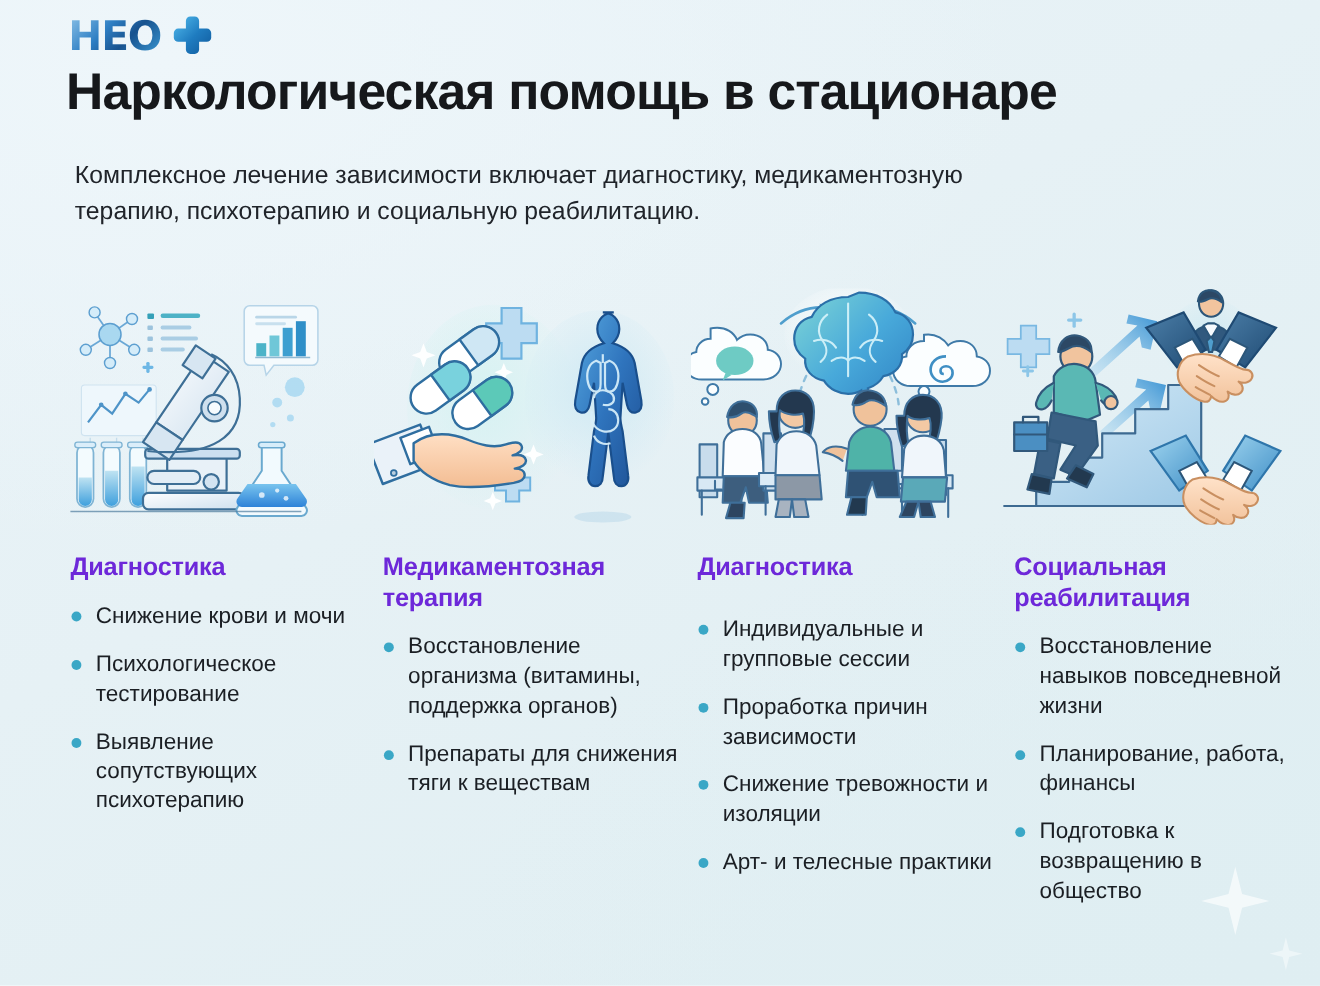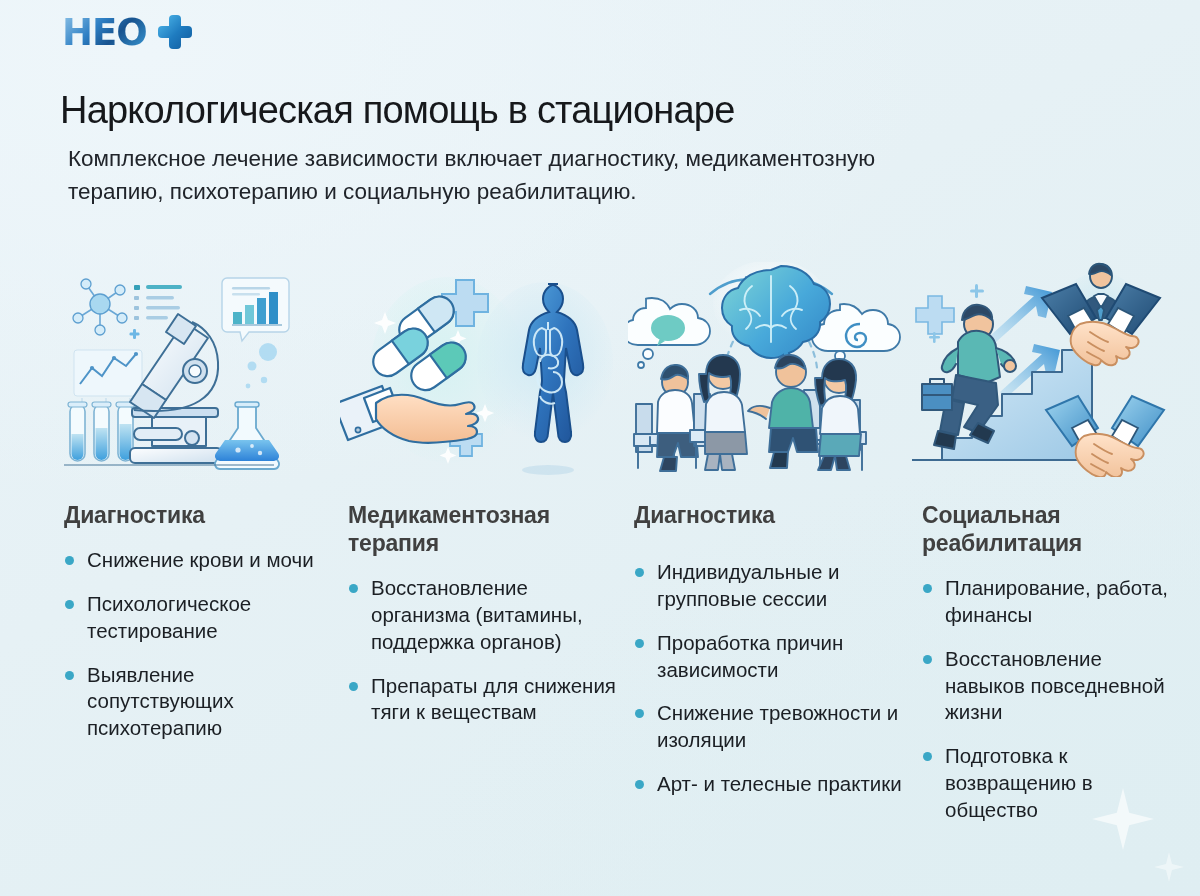--- a/index.html
+++ b/index.html
@@ -48,22 +48,22 @@
   .logo-plus::before, .logo-plus::after{
     content:""; position:absolute; border-radius:4px;
     background:linear-gradient(135deg,#43a9e0 0%, #1f7cc0 55%, #1565a8 100%);
   }
   .logo-plus::before{ left:11px; top:0;  width:12px; height:34px; }
   .logo-plus::after { left:0;  top:11px; width:34px; height:12px; }
 
   
   .page-title{
     position:absolute; left:60px; top:58px; width:1100px;
-    font-size:38px; font-weight:400; color:#16181b;
-    letter-spacing:-0.8px; line-height:1.08;margin-top:32px;
+    font-size:47px; font-weight:700; color:#16181b;
+    letter-spacing:-0.8px; line-height:1.08;
   }
   .page-subtitle{
     position:absolute; left:68px; top:142px; width:880px;
     font-size:22.5px; font-weight:400; color:#20242a;
     line-height:1.48;
   }
 
   
   .columns{
     position:absolute; left:0; top:262px; width:1200px; height:630px;
@@ -76,21 +76,21 @@
   .col-4{ width:272px; margin-left:-2px; }
 
   .illo{
     position:relative;
     width:100%; height:215px;
     overflow:hidden;
   }
   .illo svg{ display:block; width:100%; height:100%; }
 
   .col-title{
-    font-size:23px; font-weight:800; color:#404040;
+    font-size:23px; font-weight:800; color:#6d28d9;
     line-height:1.22; letter-spacing:-0.2px;
     margin-top:24px;
     padding-right:14px;
   }
   .col-1 .col-title{ padding-left:8px; }
   .col-2 .col-title{ padding-left:8px; }
   .col-3 .col-title{ padding-left:6px; }
   .col-4 .col-title{ padding-left:10px; }
 
   .bullets{ list-style:none; margin-top:18px; }
@@ -567,22 +567,22 @@
                      c0 4 -3 6 -7 5 c-8 -2 -18 -10 -22 -18 c-3 -7 -1 -18 7 -23z"></path>
             <path d="M182 182 c6 4 12 8 18 10" fill="none"></path>
             <path d="M180 192 c6 4 11 7 16 9" fill="none"></path>
             <path d="M179 202 c5 3 9 5 13 7" fill="none"></path>
           </g>
         </g>
       </svg>
     </div>
     <h2 class="col-title">Социальная реабилитация</h2>
     <ul class="bullets">
+      <li class="bullet">Восстановление навыков повседневной жизни</li>
       <li class="bullet">Планирование, работа, финансы</li>
-      <li class="bullet">Восстановление навыков повседневной жизни</li>
       <li class="bullet">Подготовка к возвращению в общество</li>
     </ul>
   </div>
 
 </div>
 
 <div class="sparkle sp-a"></div>
 <div class="sparkle sp-b"></div>
 
 </body></html>

